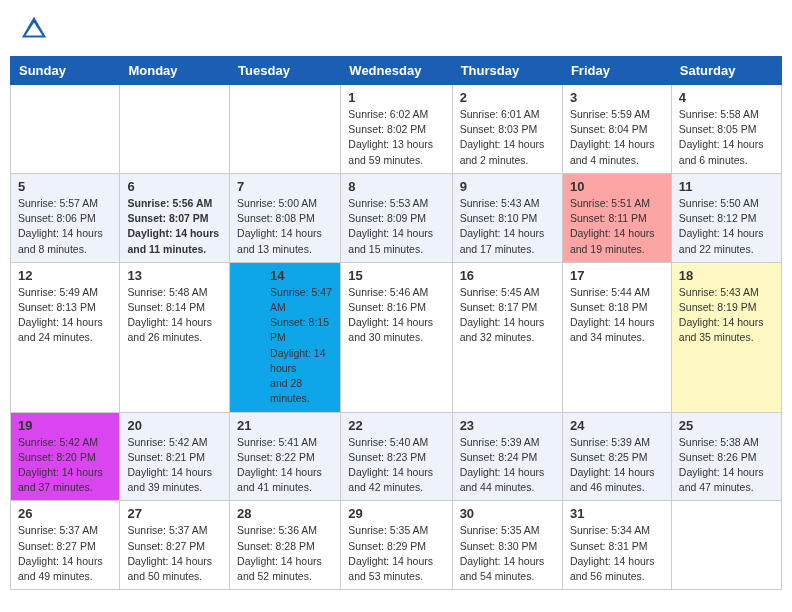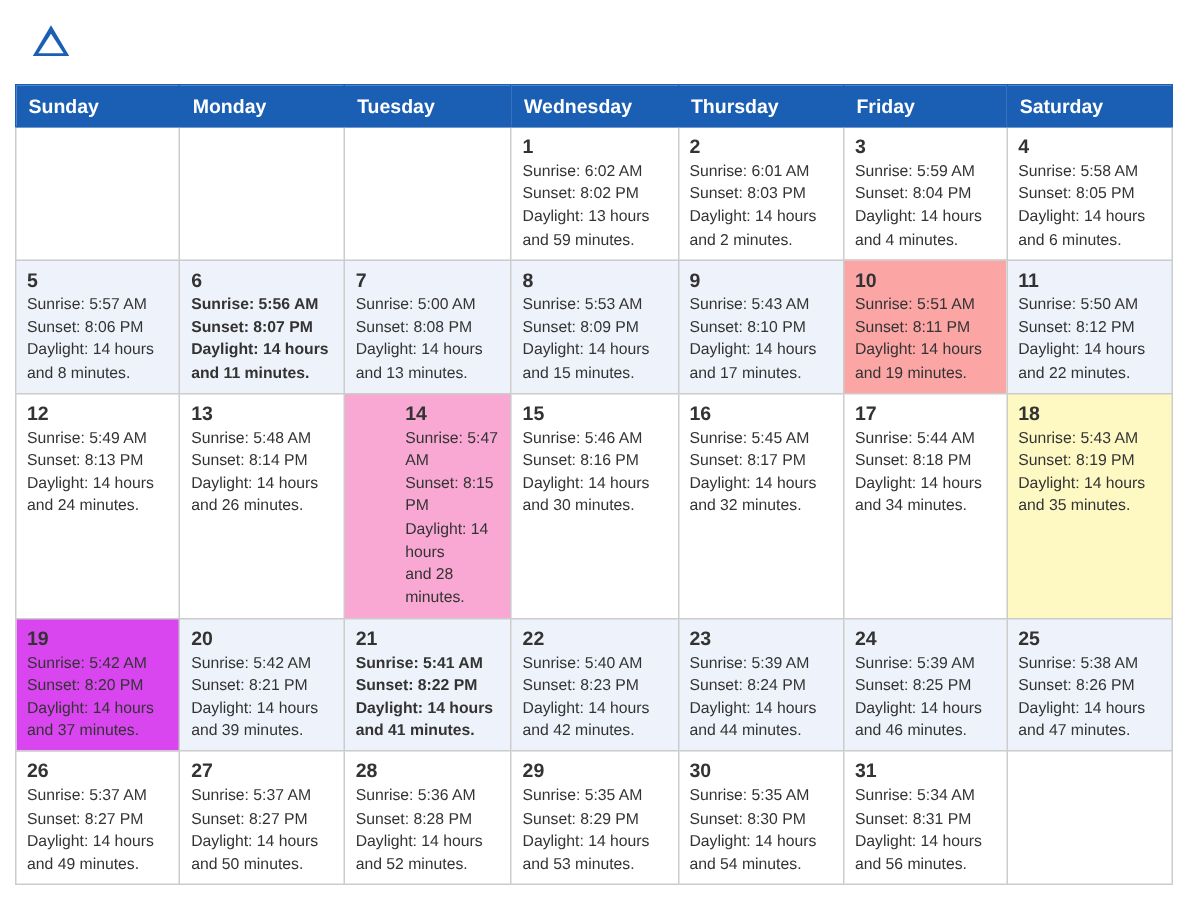--- a/index.html
+++ b/index.html
@@ -222,21 +222,21 @@
 Daylight: 14 hours
 and 24 minutes.</div>
         </td>
         <td style="background-color: rgb(255, 255, 255);">
           <span class="day-number">13</span>
           <div class="day-info" style="white-space: pre-line;">Sunrise: 5:48 AM
 Sunset: 8:14 PM
 Daylight: 14 hours
 and 26 minutes.</div>
         </td>
-        <td style="background-color: #f9a8d4; padding-left: 40px;">
+        <td style="background-color: #0ea5e9; padding-left: 40px;">
           <span class="day-number">14</span>
           <div class="day-info" style="white-space: pre-line;">Sunrise: 5:47 AM
 Sunset: 8:15 PM
 Daylight: 14 hours
 and 28 minutes.</div>
         </td>
         <td style="background-color: rgb(255, 255, 255);">
           <span class="day-number">15</span>
           <div class="day-info" style="white-space: pre-line;">Sunrise: 5:46 AM
 Sunset: 8:16 PM
@@ -275,21 +275,21 @@
         </td>
         <td style="background-color: rgb(238, 242, 250);">
           <span class="day-number">20</span>
           <div class="day-info" style="white-space: pre-line;">Sunrise: 5:42 AM
 Sunset: 8:21 PM
 Daylight: 14 hours
 and 39 minutes.</div>
         </td>
         <td style="background-color: rgb(238, 242, 250);">
           <span class="day-number">21</span>
-          <div class="day-info" style="white-space: pre-line; font-weight: bold;">Sunrise: 5:41 AM
+          <div class="day-info" style="white-space: pre-line;">Sunrise: 5:41 AM
 Sunset: 8:22 PM
 Daylight: 14 hours
 and 41 minutes.</div>
         </td>
         <td style="background-color: rgb(238, 242, 250);">
           <span class="day-number">22</span>
           <div class="day-info" style="white-space: pre-line;">Sunrise: 5:40 AM
 Sunset: 8:23 PM
 Daylight: 14 hours
 and 42 minutes.</div>

